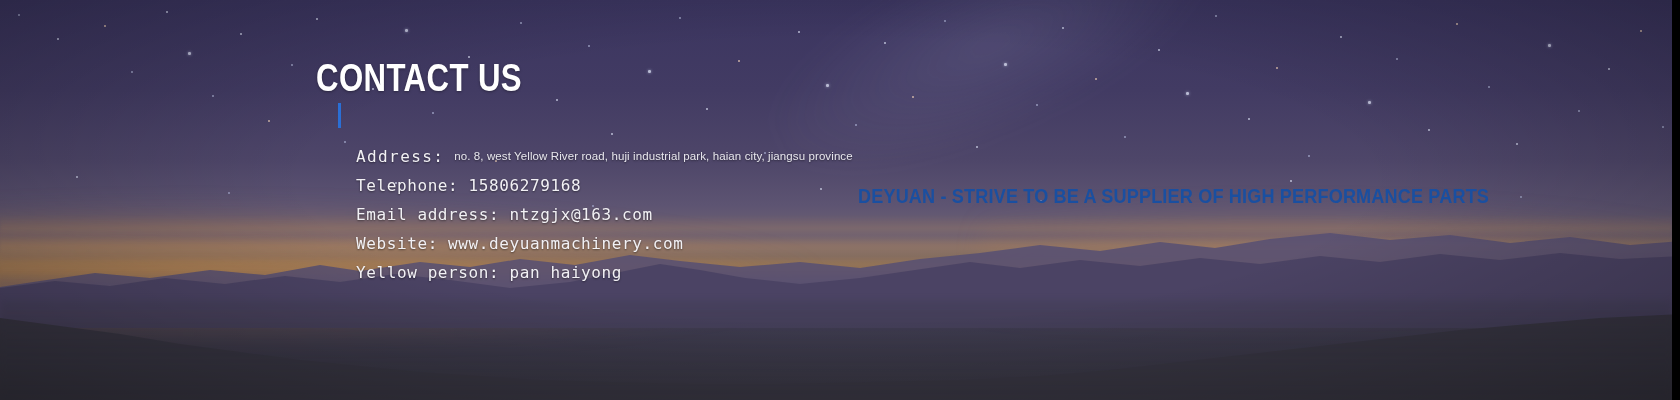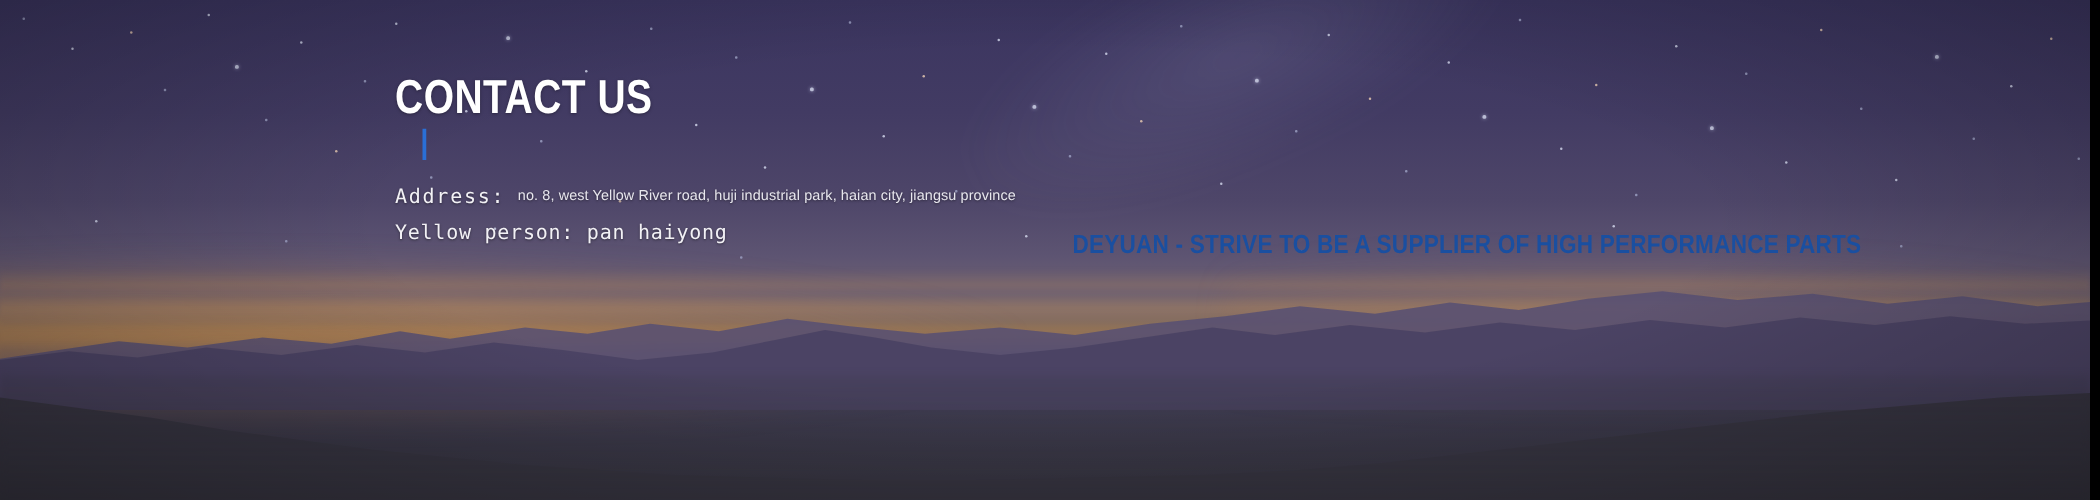--- a/index.html
+++ b/index.html
@@ -163,20 +163,21 @@
   }
   .contact-line {
     height: 29px;
     color: #f2f1f5;
     font-family: "DejaVu Sans Mono", "Liberation Mono", monospace;
     font-size: 16px;
     line-height: 29px;
     letter-spacing: 0.6px;
     white-space: nowrap;
     text-shadow: 0 1px 2px rgba(0,0,0,0.45);
+    margin-left: 40px;
   }
   .contact-line.address { letter-spacing: 1.4px; }
   .addr-value {
     font-family: "Liberation Sans", sans-serif;
     font-size: 11.5px;
     letter-spacing: 0.1px;
     color: #e8e7ee;
     padding-left: 10px;
     vertical-align: 2px;
   }
@@ -312,20 +313,23 @@
     <div class="heading">CONTACT US</div>
 
     <div class="accent-bar"></div>
 
     <div class="contact-list">
 
       <div class="contact-line address">
         <span>Address:</span><span class="addr-value">no. 8, west Yellow River road, huji industrial park, haian city, jiangsu province</span>
       </div>
 
+      <div class="contact-line">Telephone: 15806279168</div>
+      <div class="contact-line">Email address: ntzgjx@163.com</div>
+      <div class="contact-line">Website: www.deyuanmachinery.com</div>
       <div class="contact-line">Yellow person: pan haiyong</div>
 
     </div>
 
     <div class="tagline">DEYUAN - STRIVE TO BE A SUPPLIER OF HIGH PERFORMANCE PARTS</div>
 
   </div>
 </div>
 
 </body></html>

